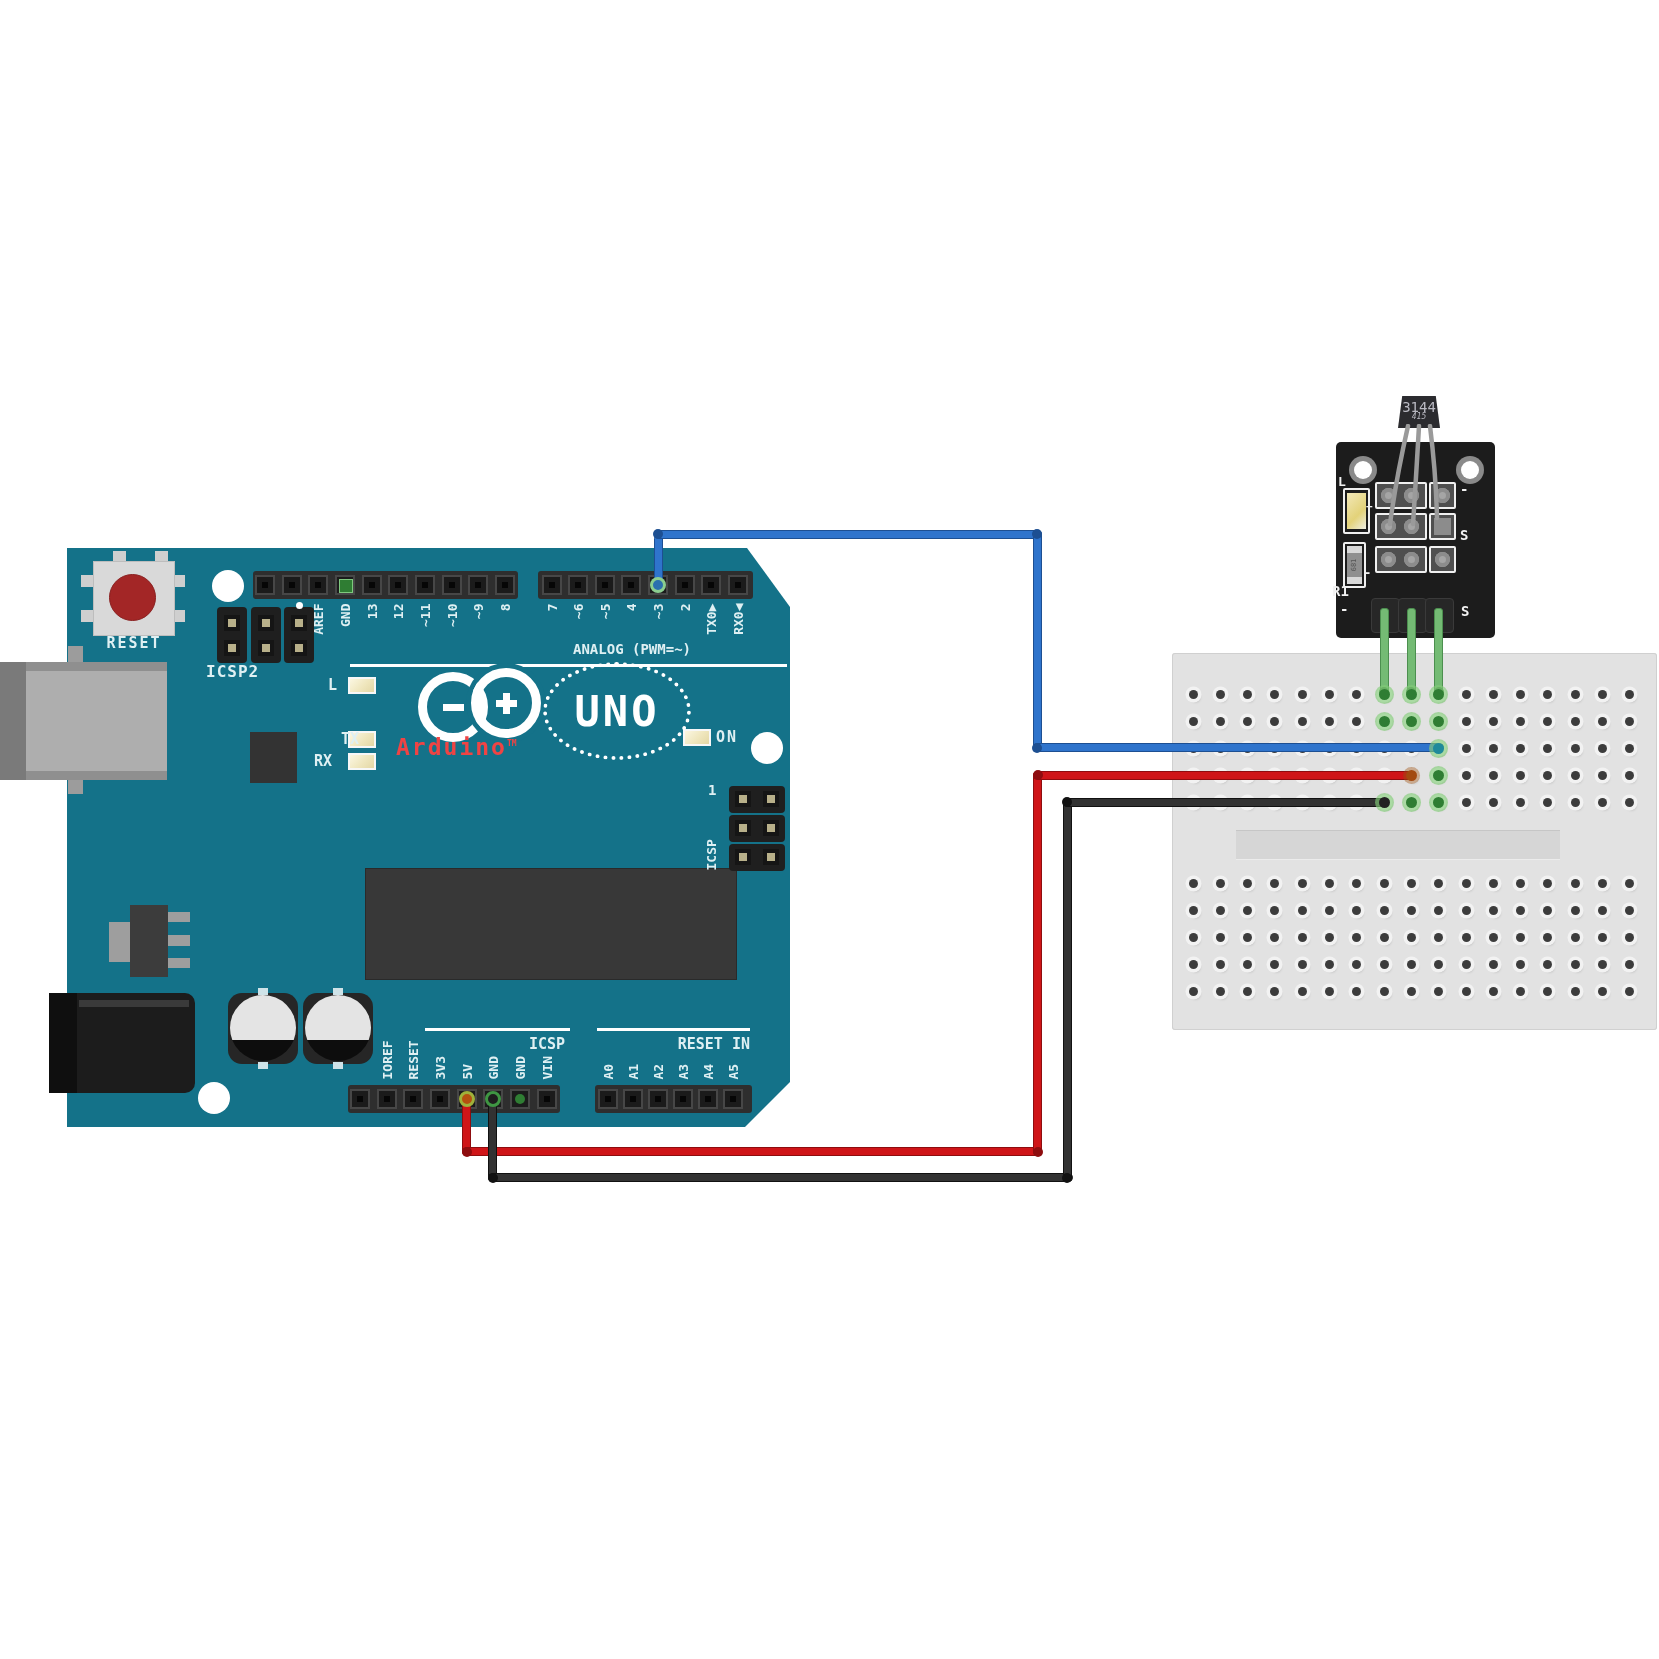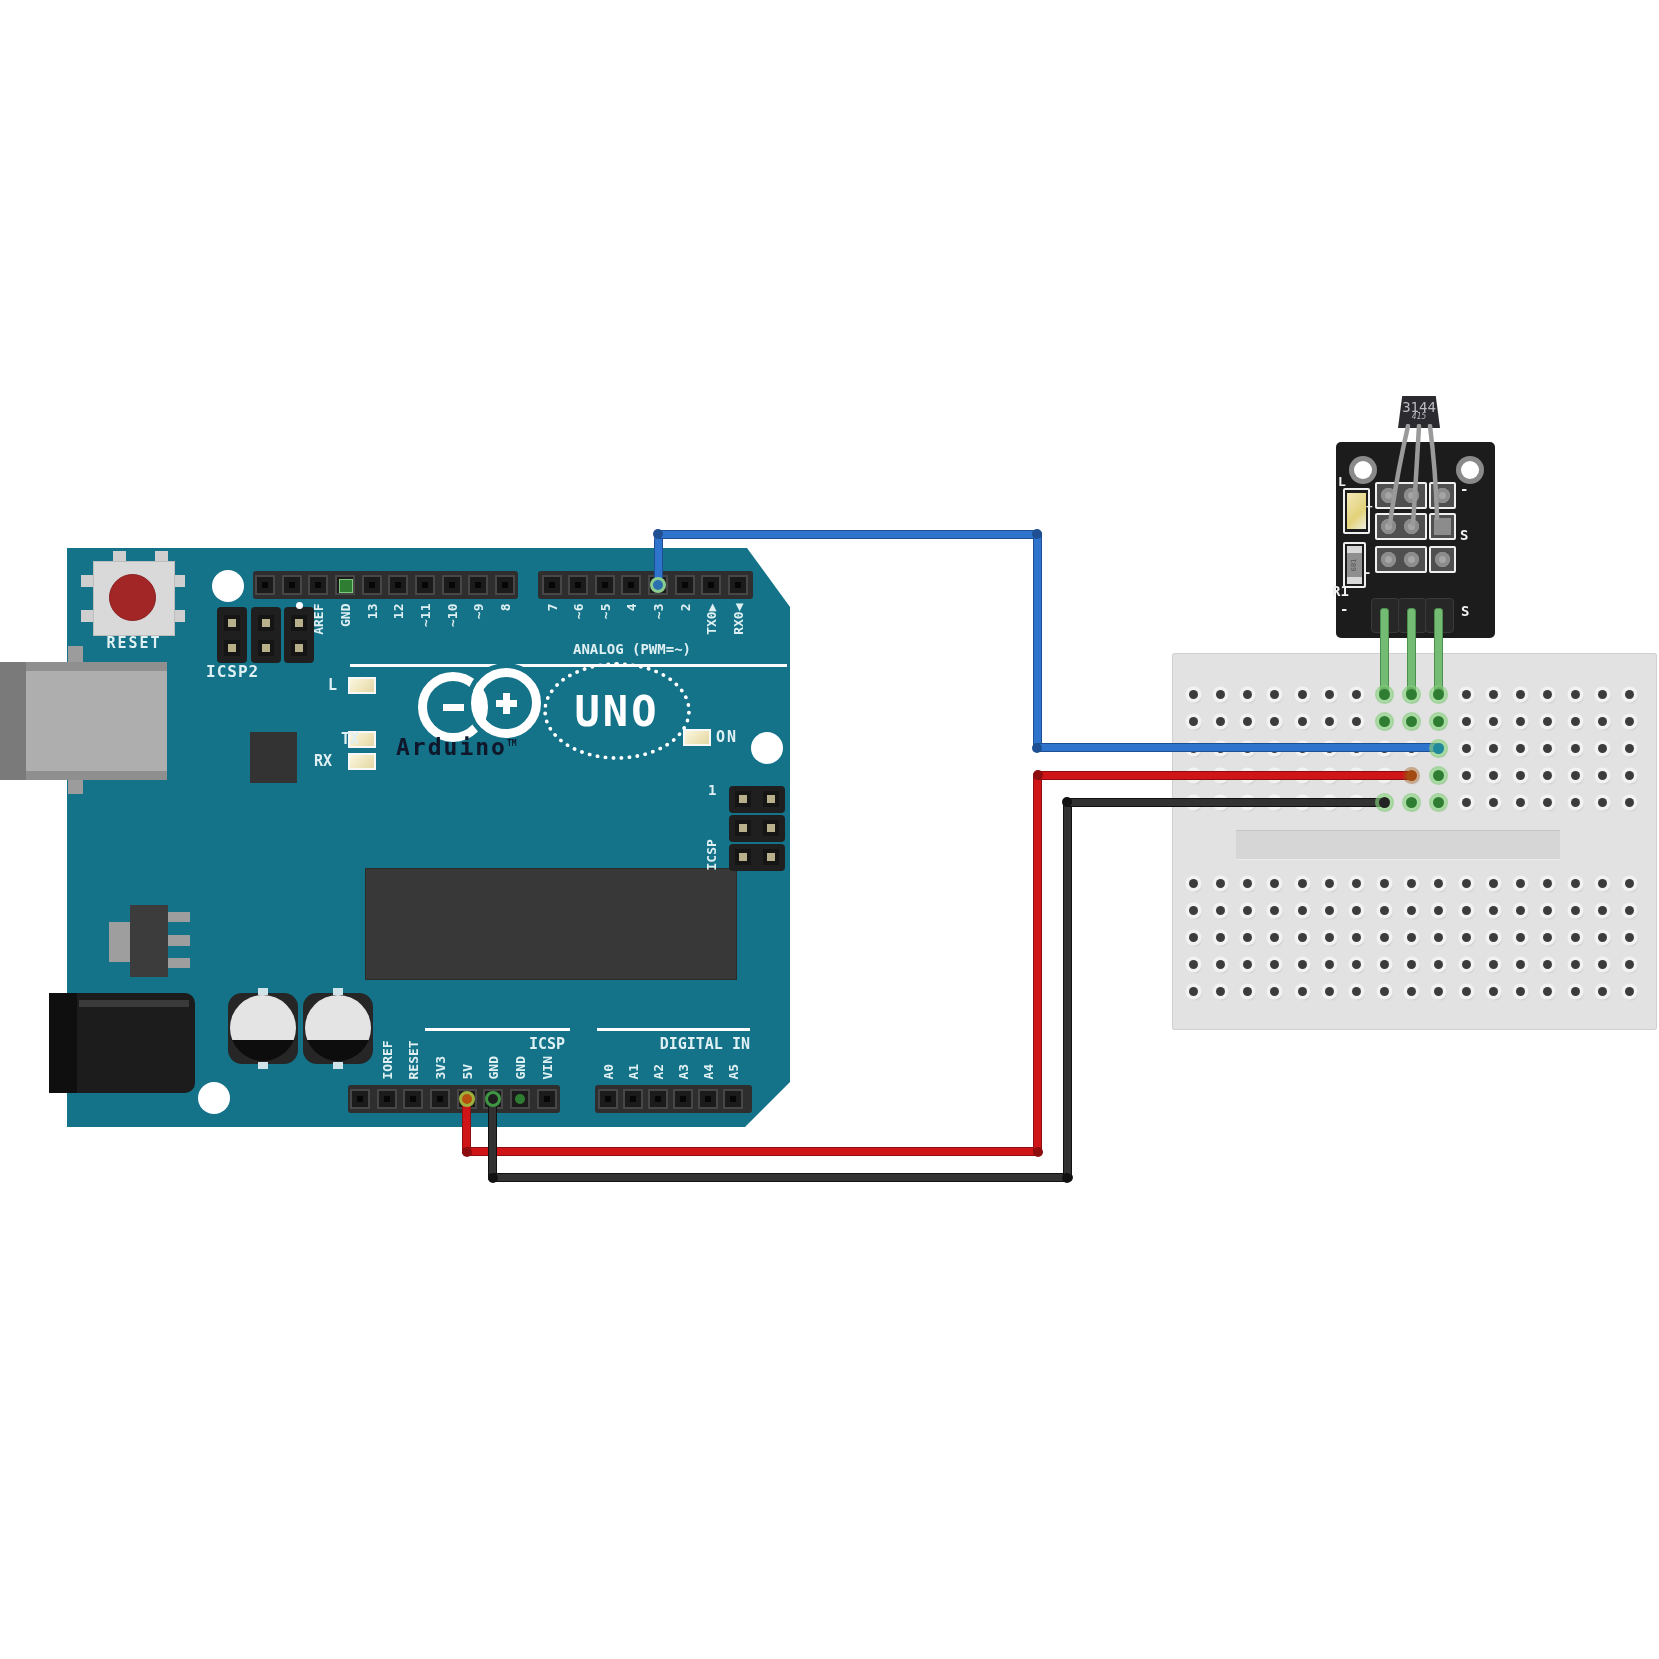--- a/index.html
+++ b/index.html
@@ -31,26 +31,26 @@
 </style>
 </head>
 <body>
 
 <div id="stage">
 
   <div class="abs boardtxt" style="left:88px;top:634px;width:92px;text-align:center;font-size:15px;letter-spacing:2px;z-index:6;">RESET</div>
   <div class="abs boardtxt" style="left:206px;top:662px;width:96px;font-size:16px;letter-spacing:1px;z-index:6;">ICSP2</div>
   <div class="abs boardtxt" style="left:515px;top:641px;width:176px;text-align:right;font-size:14px;z-index:6;">ANALOG (PWM=~)</div>
   <div class="abs boardtxt" style="left:430px;top:1035px;width:135px;text-align:right;font-size:15px;z-index:6;">ICSP</div>
-  <div class="abs boardtxt" style="left:598px;top:1035px;width:152px;text-align:right;font-size:15px;z-index:6;">DIGITAL IN</div>
+  <div class="abs boardtxt" style="left:598px;top:1035px;width:152px;text-align:right;font-size:15px;z-index:6;">RESET IN</div>
   <div class="abs boardtxt" style="left:328px;top:676px;font-size:15px;z-index:6;">L</div>
   <div class="abs boardtxt" style="left:314px;top:730px;font-size:15px;z-index:6;margin-left:27px;">TX</div>
   <div class="abs boardtxt" style="left:314px;top:752px;font-size:15px;z-index:6;">RX</div>
   <div class="abs boardtxt" style="left:716px;top:728px;font-size:15px;letter-spacing:2px;z-index:6;">ON</div>
-  <div class="abs" style="left:396px;top:734px;color:#0f172a;font-size:23px;font-weight:bold;letter-spacing:2px;z-index:6;">
+  <div class="abs" style="left:396px;top:734px;color:#ef4444;font-size:23px;font-weight:bold;letter-spacing:2px;z-index:6;">
     <span>Arduino</span><sup style="font-size:8px;letter-spacing:0;">TM</sup>
   </div>
   <div class="abs" style="left:543px;top:662px;width:148px;height:98px;border:4px dotted #ffffff;border-radius:50%;
               display:flex;align-items:center;justify-content:center;z-index:6;box-sizing:border-box;">
     <span style="color:#ffffff;font-size:42px;font-weight:bold;letter-spacing:3px;">UNO</span>
   </div>
   <div class="vlab vbot" style="left:676px;top:829px;z-index:6;">ICSP</div>
   <div class="abs boardtxt" style="left:708px;top:782px;font-size:14px;z-index:6;">1</div>
 
   <div class="mlab" style="left:1338px;top:474px;font-size:13px;z-index:8;">L</div>

